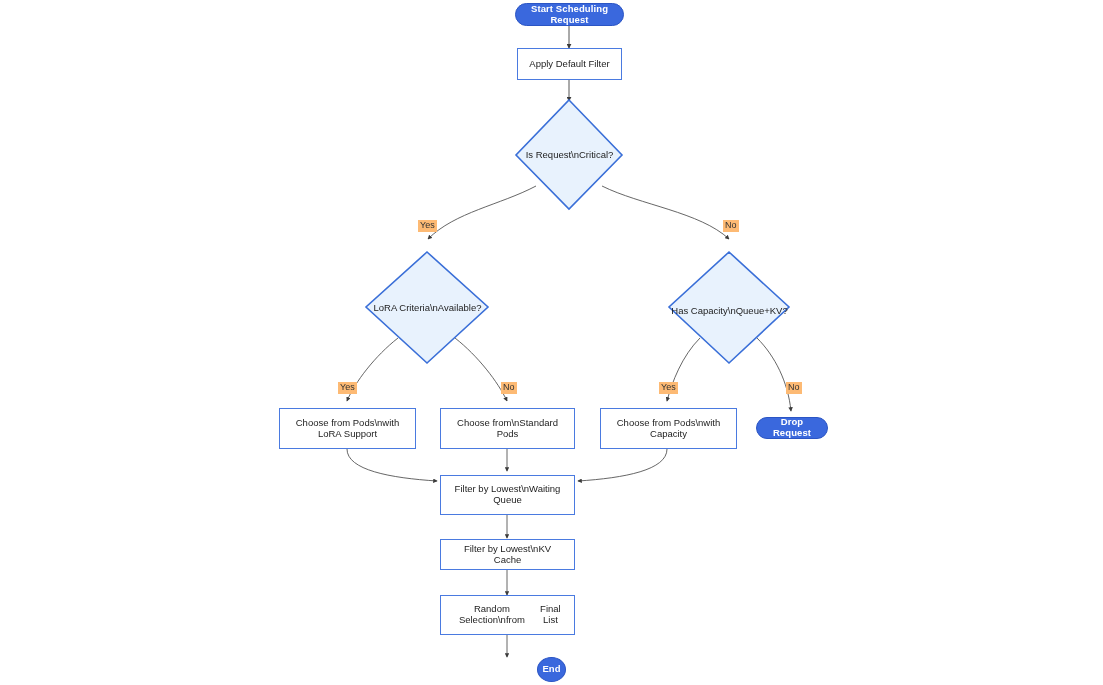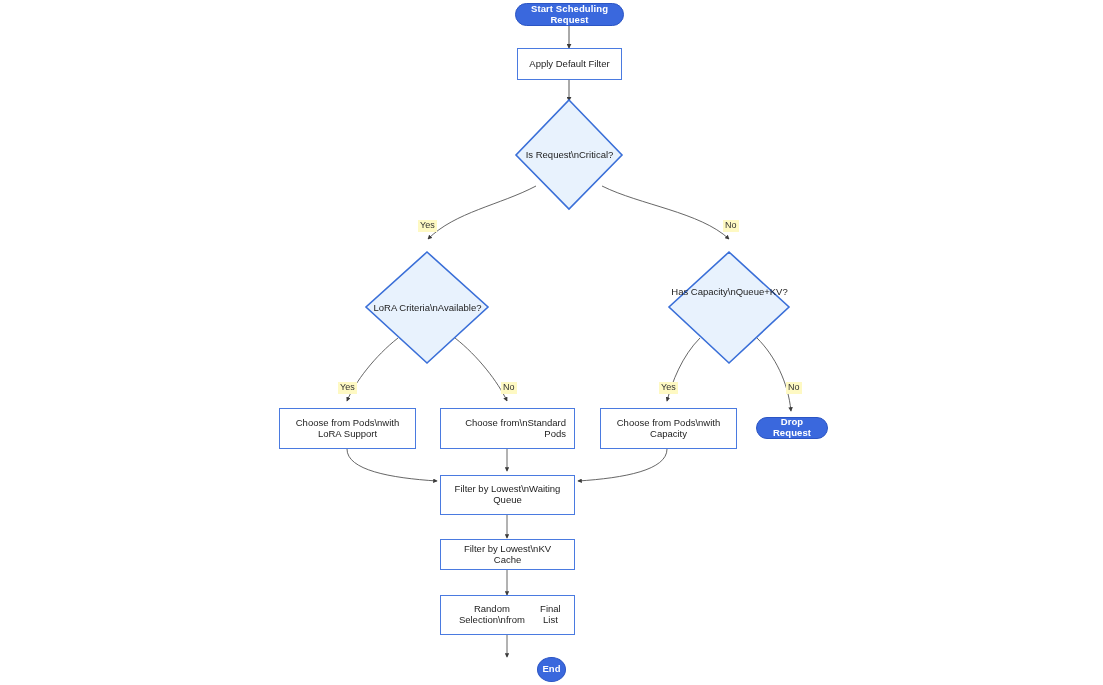--- a/index.html
+++ b/index.html
@@ -77,21 +77,21 @@
   .node-decision .diamond-text {
     position: relative;
     z-index: 2;
     font-size: 9.5px;
     color: #1c1c1c;
     white-space: nowrap;
   }
   
   .edge-label {
     position: absolute;
-    background: #fef9c3;
+    background: #fdba74;
     color: #333333;
     font-size: 9px;
     padding: 1px 2px;
     line-height: 1.1;
     white-space: nowrap;
   }
 </style>
 </head>
 <body>
 
@@ -148,30 +148,30 @@
   </div>
 
   <div class="node node-decision" style="left:516px; top:100px; width:107px; height:110px;">
     <span class="diamond-text">Is Request\nCritical?</span>
   </div>
 
   <div class="node node-decision" style="left:366px; top:252px; width:123px; height:112px;">
     <span class="diamond-text">LoRA Criteria\nAvailable?</span>
   </div>
 
-  <div class="node node-decision" style="left:669px; top:236px; width:121px; height:112px;">
+  <div class="node node-decision" style="left:669px; top:255px; width:121px; height:112px;">
     <span class="diamond-text">Has Capacity\nQueue+KV?</span>
   </div>
 
   <div class="node node-process" style="left:279px; top:408px; width:137px; height:41px; flex-direction:column;">
     <span class="label-line">Choose from Pods\nwith</span>
     <span class="label-line">LoRA Support</span>
   </div>
 
-  <div class="node node-process" style="left:440px; top:408px; width:135px; height:41px; flex-direction:column;align-items:flex-end;">
+  <div class="node node-process" style="left:440px; top:408px; width:135px; height:41px; flex-direction:column;">
     <span class="label-line">Choose from\nStandard</span>
     <span class="label-line">Pods</span>
   </div>
 
   <div class="node node-process" style="left:600px; top:408px; width:137px; height:41px; flex-direction:column;">
     <span class="label-line">Choose from Pods\nwith</span>
     <span class="label-line">Capacity</span>
   </div>
 
   <div class="node node-terminal" style="left:756px; top:417px; width:72px; height:22px;">

